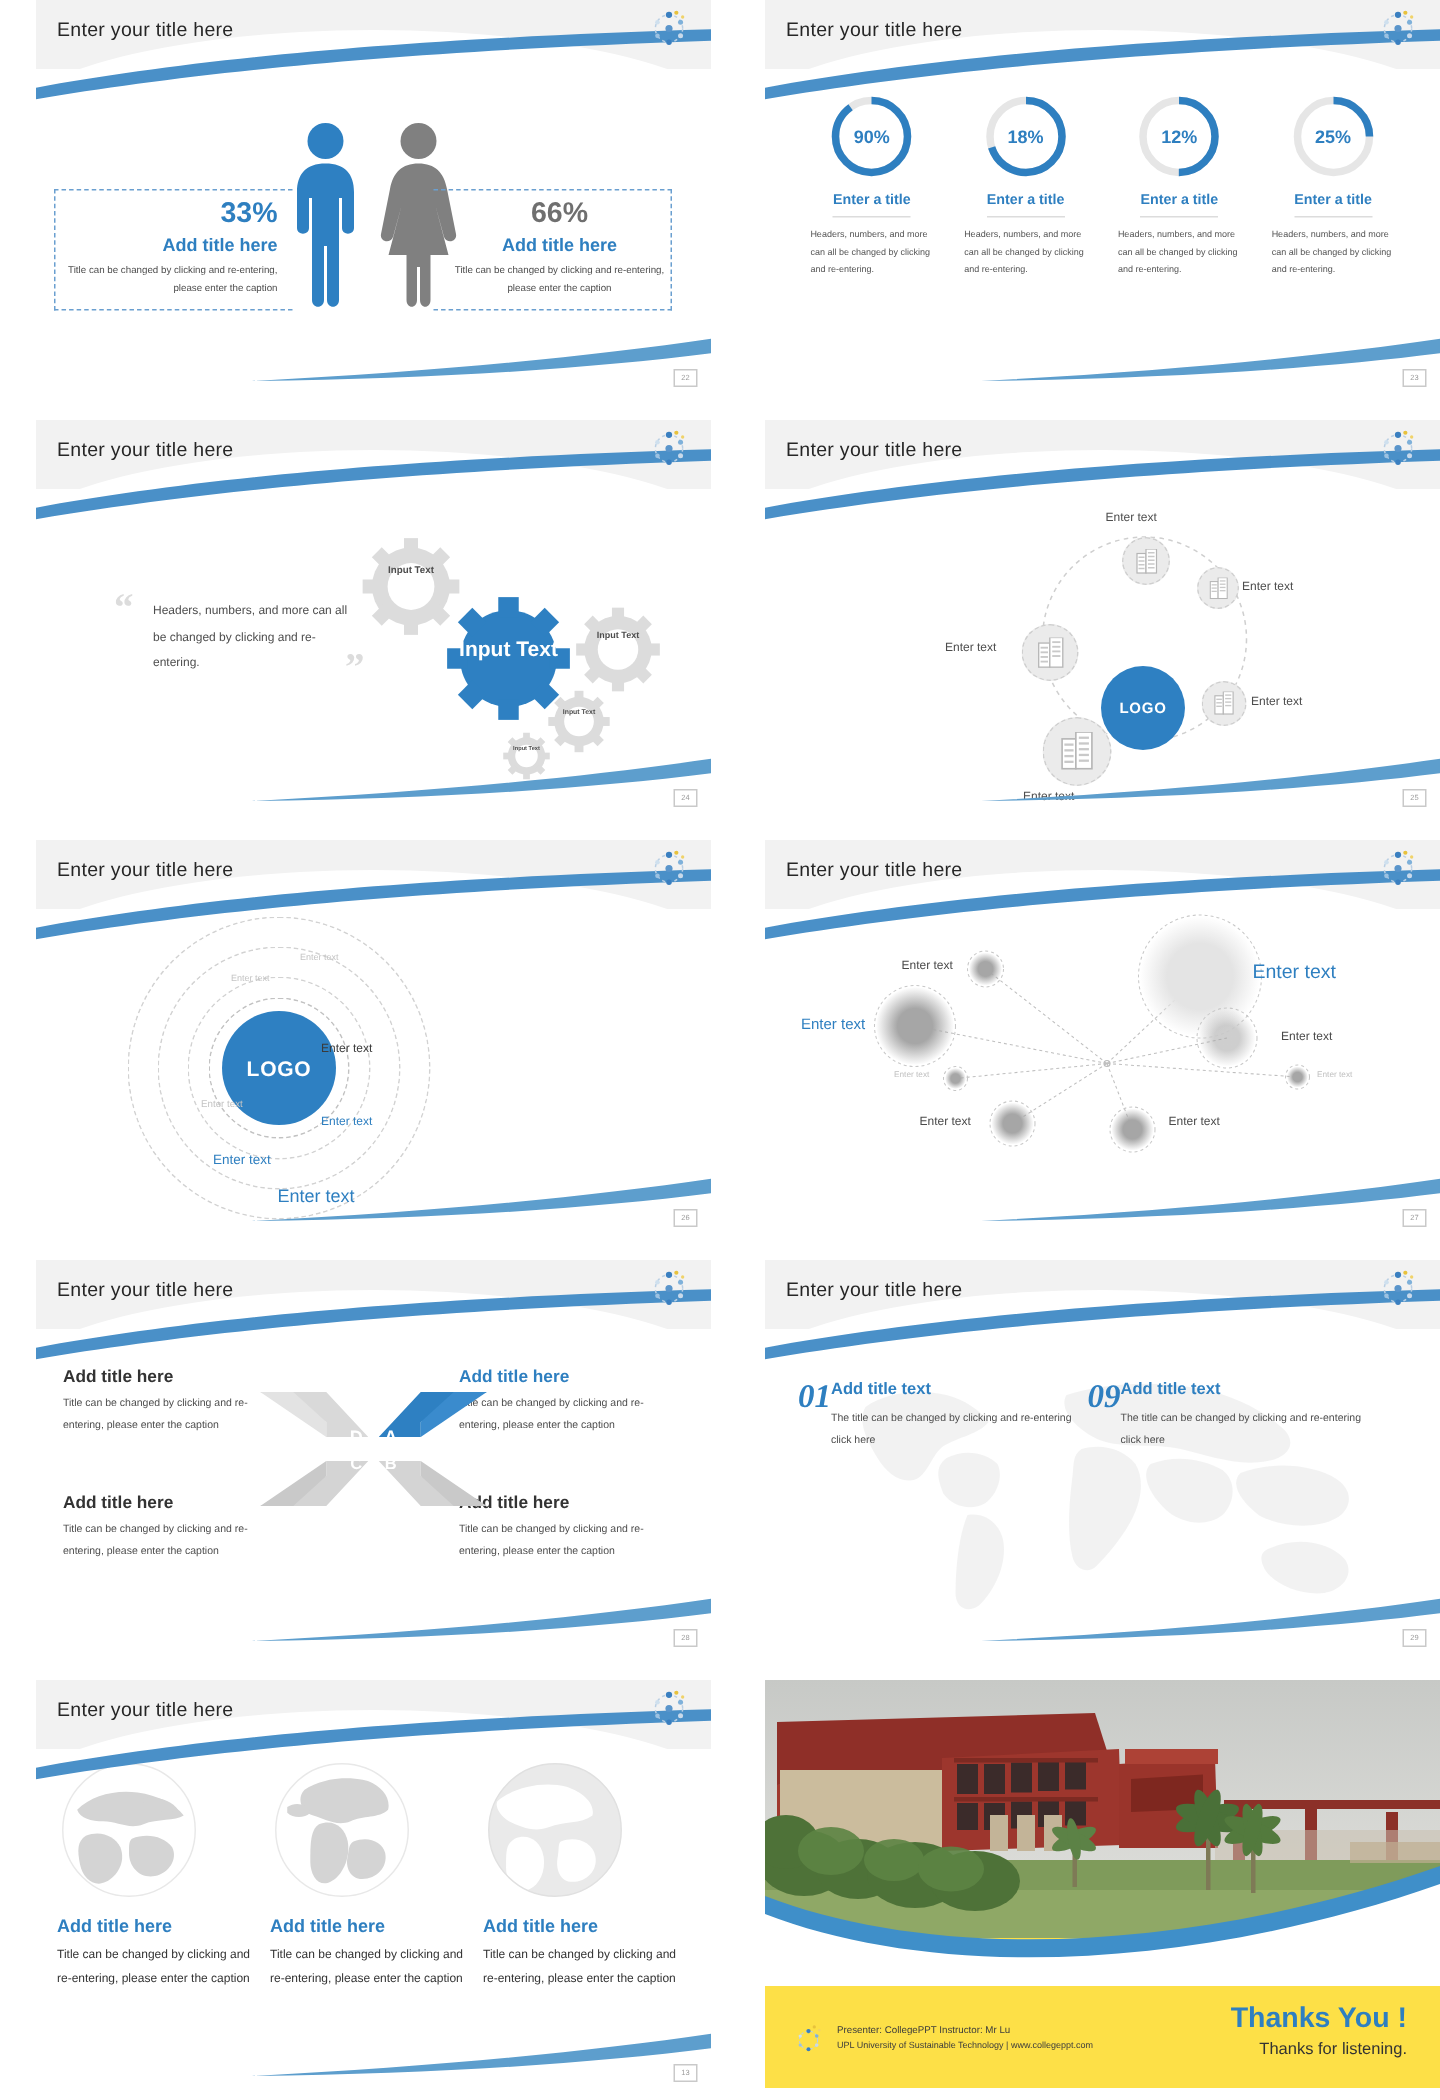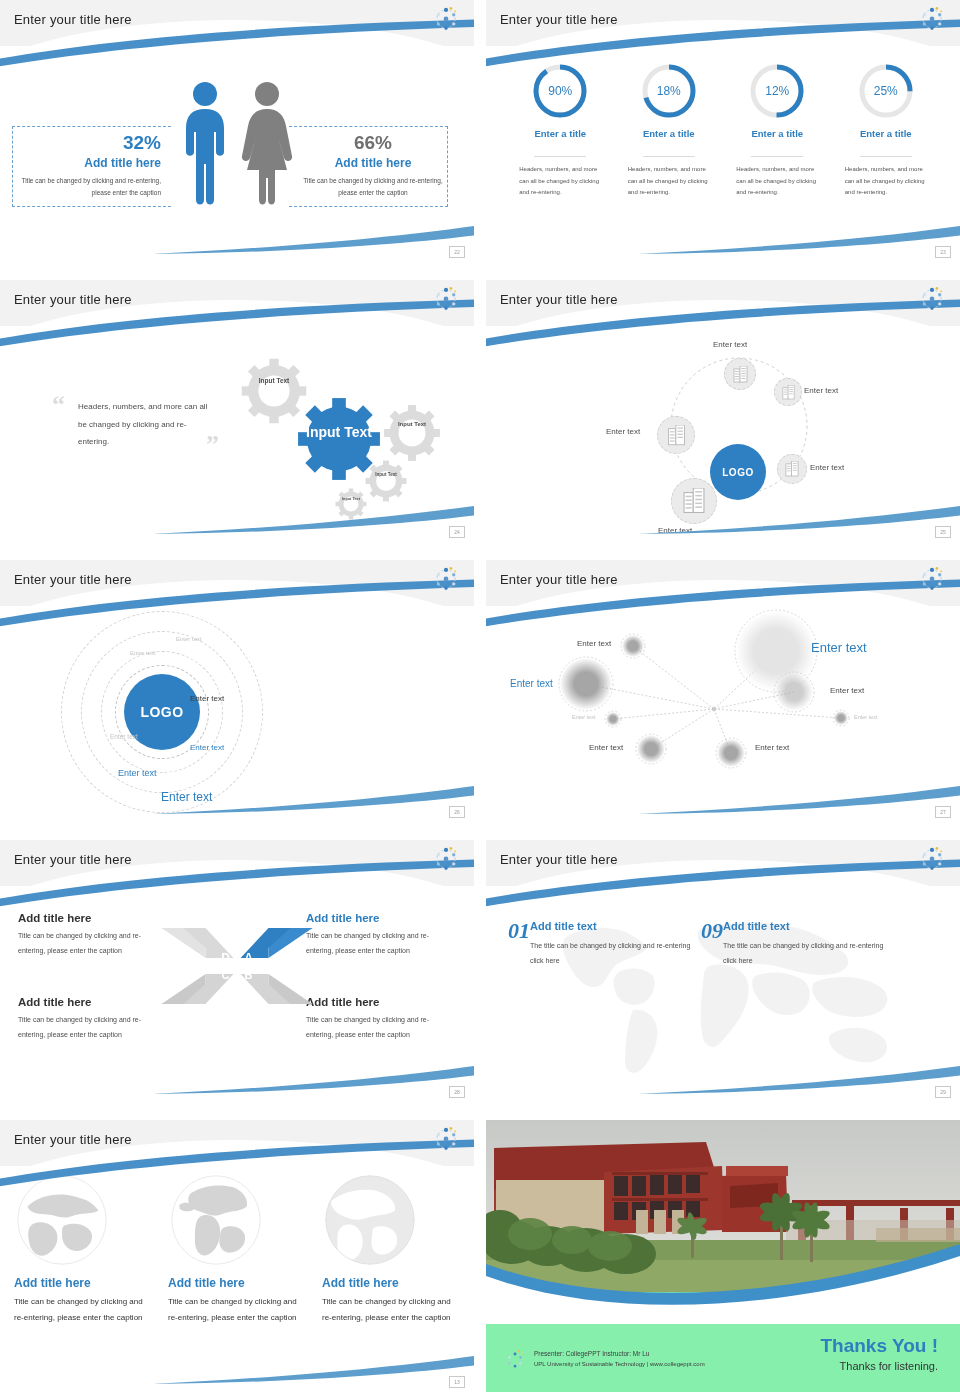--- a/index.html
+++ b/index.html
@@ -1,19 +1,19 @@
 <!DOCTYPE html>
 <html><head>
 <meta charset="utf-8">
 <title>PPT Template Slide Grid</title>
 <style>
   html,body{margin:0;padding:0;background:#ffffff;}
   body{width:960px;height:1400px;font-family:"Liberation Sans",sans-serif;-webkit-font-smoothing:antialiased;}
   .grid{width:960px;height:1400px;display:grid;grid-template-columns:474px 474px;grid-template-rows:262px 262px 262px 262px 272px;column-gap:12px;row-gap:18px;background:#ffffff;}
-  .slide{position:relative;overflow:hidden;background:#ffffff;}
+  .slide{position:relative;overflow:hidden;background:#ffffff;margin-left:24px;}
   
   .hdr{position:absolute;left:0;top:0;width:100%;height:46px;background:#f2f2f2;overflow:hidden;}
   .hdr:after{content:"";position:absolute;left:-6%;top:20px;width:112%;height:70px;background:#ffffff;border-radius:50%/100% 100% 0 0;}
   .hdr-title{position:absolute;left:14px;top:12px;font-size:13px;color:#262626;letter-spacing:.2px;z-index:4;white-space:nowrap;}
   .logo{position:absolute;right:14px;top:5px;width:28px;height:28px;z-index:5;}
   .swoosh-tl{position:absolute;left:-14%;top:18px;width:128%;height:58px;z-index:3;pointer-events:none;}
   .swoosh-br{position:absolute;right:-6%;bottom:8px;width:74%;height:34px;z-index:3;pointer-events:none;}
   .pgno{position:absolute;right:9px;bottom:4px;width:14px;height:10px;border:1px solid #c9c9c9;font-size:5px;line-height:10px;text-align:center;color:#9a9a9a;z-index:6;background:#fff;}
   .body{position:absolute;left:0;top:46px;right:0;bottom:0;z-index:2;}
   .blue{color:#2e7fc0;}
@@ -30,22 +30,22 @@
   .pct{font-size:19px;font-weight:bold;line-height:1.1;}
   .pct.gray{color:#6f6f6f;}
   .s1-addt{font-size:12px;margin-top:2px;}
   .s1-cap{font-size:6.5px;margin-top:5px;line-height:1.8;}
 
   
   .d-row{position:absolute;left:20px;right:20px;top:16px;display:flex;justify-content:space-around;}
   .d-col{width:94px;text-align:center;}
   .ring{width:58px;height:58px;margin:0 auto;position:relative;}
   .ring svg{display:block;}
-  .ring span{position:absolute;left:0;top:0;width:100%;height:100%;display:flex;align-items:center;justify-content:center;font-size:12px;font-weight:normal;color:#2e7fc0;}
-  .d-t{font-size:9.5px;font-weight:bold;color:#2e7fc0;margin-top:8px;padding-bottom:17px;border-bottom:1px solid #dcdcdc;display:inline-block;}
+  .ring span{position:absolute;left:0;top:0;width:100%;height:100%;display:flex;align-items:center;justify-content:center;font-size:12px;font-weight:bold;color:#2e7fc0;}
+  .d-t{font-size:9.5px;font-weight:bold;color:#2e7fc0;margin-top:8px;padding-bottom:5px;border-bottom:1px solid #dcdcdc;display:inline-block;}
   .d-c{font-size:6px;color:#555;line-height:1.95;margin-top:7px;text-align:left;padding:0 6px;}
 
   
   .q-mark{position:absolute;font-size:26px;color:#dcdcdc;font-family:"Liberation Serif",serif;font-weight:bold;line-height:1;}
   .s3-txt{position:absolute;left:78px;top:72px;width:135px;font-size:8px;color:#4d4d4d;line-height:2.2;}
   .s3-gears{position:absolute;right:8px;top:10px;width:250px;height:190px;}
   .gear-lbl{position:absolute;text-align:center;color:#4d4d4d;font-weight:bold;line-height:1.2;}
   .gear-lbl.big{color:#fff;font-size:14px;}
 
   
@@ -73,21 +73,21 @@
   .s8-c{font-size:7px;color:#4d4d4d;line-height:2.1;margin-top:7px;}
 
   
   .g-row{position:absolute;left:14px;right:14px;top:6px;display:flex;justify-content:space-between;}
   .g-col{width:138px;}
   .g-ico{width:96px;height:96px;margin:0 auto;}
   .g-t{font-size:12px;font-weight:bold;color:#2e7fc0;margin-top:4px;}
   .g-c{font-size:8px;color:#333;line-height:1.95;margin-top:4px;}
 
   
-  .s10{position:absolute;inset:0;background:#86efac;overflow:hidden;}
+  .s10{position:absolute;inset:0;background:#fde047;overflow:hidden;}
   .photo{position:absolute;left:0;top:0;width:100%;height:172px;overflow:hidden;}
   .s10-curve{position:absolute;left:0;top:104px;width:100%;height:100px;z-index:3;}
   .s10-foot{position:absolute;left:18px;bottom:22px;display:flex;align-items:center;gap:8px;z-index:5;}
   .s10-foot-txt{font-size:6px;color:#3c3c3c;line-height:1.6;}
   .s10-foot-txt b{font-weight:normal;font-size:6.5px;}
   .s10-thanks{position:absolute;right:22px;bottom:20px;text-align:right;z-index:5;}
   .s10-thanks .t1{font-size:19px;font-weight:bold;color:#2e7fc0;line-height:1.1;}
   .s10-thanks .t2{font-size:11px;color:#333;margin-top:3px;}
 </style>
 </head>
@@ -123,21 +123,21 @@
             <circle cx="26" cy="16" r="12" fill="#2e80c2"></circle>
             <path d="M26,31 C13,31 7,38 7,50 L7,74 C7,79 15,79 15,74 L15,54 L17,54 L17,122 C17,128 25,128 25,122 L25,86 L27,86 L27,122 C27,128 35,128 35,122 L35,54 L37,54 L37,74 C37,79 45,79 45,74 L45,50 C45,38 39,31 26,31 Z" fill="#2e80c2"></path>
           </svg>
           <svg width="56" height="130" viewBox="0 0 56 130">
             <circle cx="28" cy="16" r="12" fill="#808080"></circle>
             <path d="M28,31 C17,31 11,37 9,48 L3,78 C2,83 9,85 11,80 L17,58 L8,92 L48,92 L39,58 L45,80 C47,85 54,83 53,78 L47,48 C45,37 39,31 28,31 Z" fill="#808080"></path>
             <path d="M20,92 L20,122 C20,128 27,128 27,122 L27,100 L29,100 L29,122 C29,128 36,128 36,122 L36,92 Z" fill="#808080"></path>
           </svg>
         </div>
         <div class="s1-side s1-left">
-          <div class="pct blue">32%</div>
+          <div class="pct blue">33%</div>
           <div class="s1-addt ttl-blue">Add title here</div>
           <div class="s1-cap cap">Title can be changed by clicking and re-entering, please enter the caption</div>
         </div>
         <div class="s1-side s1-right">
           <div class="pct gray">66%</div>
           <div class="s1-addt ttl-blue">Add title here</div>
           <div class="s1-cap cap">Title can be changed by clicking and re-entering, please enter the caption</div>
         </div>
       </div>
     </div>

